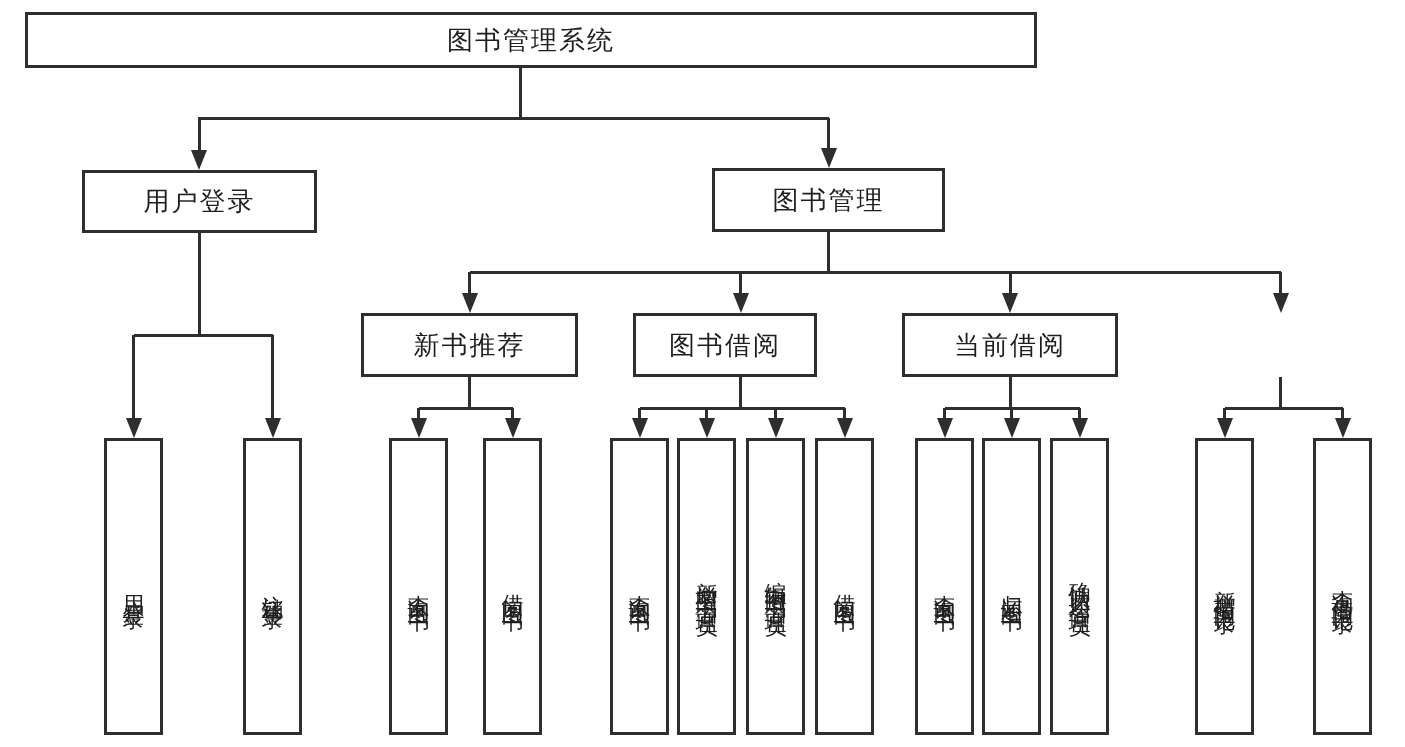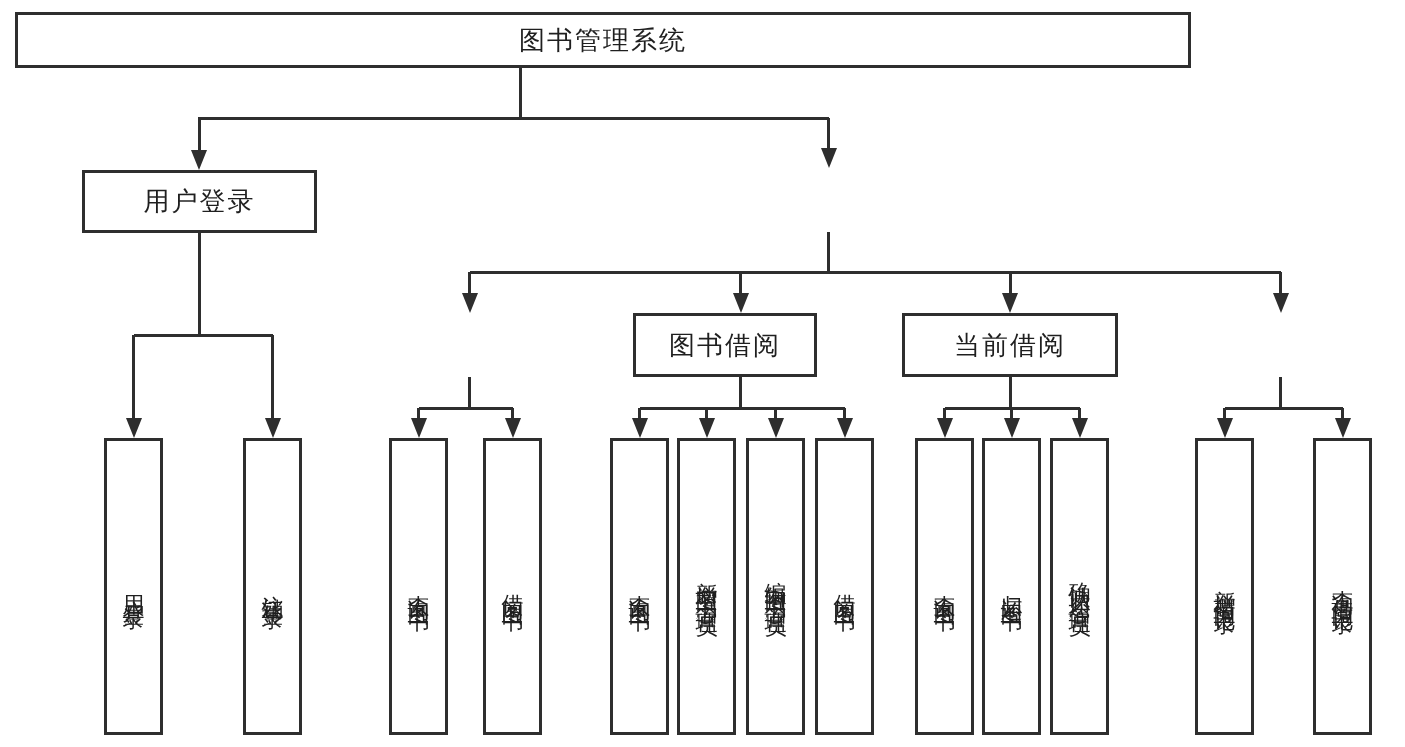--- a/index.html
+++ b/index.html
@@ -85,24 +85,26 @@
   <div class="vline" style="left:1078px; top:408px; height:12px;"></div>
   <div class="arrow" style="left:1071.5px; top:418px;"></div>
 
   <div class="vline" style="left:1279px; top:377px; height:31px;"></div>
   <div class="hline" style="left:1224.5px; top:406.5px; width:118px;"></div>
   <div class="vline" style="left:1223px; top:408px; height:12px;"></div>
   <div class="arrow" style="left:1216.5px; top:418px;"></div>
   <div class="vline" style="left:1341px; top:408px; height:12px;"></div>
   <div class="arrow" style="left:1334.5px; top:418px;"></div>
 
-  <div class="box hbox" style="left:15px; top:12px; width:1176px; height:56px;">图书管理系统</div>
+  <div class="box hbox" style="left:25px; top:12px; width:1012px; height:56px;">图书管理系统</div>
 
   <div class="box hbox" style="left:82px; top:170px; width:235px; height:63px;">用户登录</div>
+  <div class="box hbox" style="left:712px; top:168px; width:233px; height:64px;">图书管理</div>
 
+  <div class="box hbox" style="left:361px; top:313px; width:217px; height:64px;">新书推荐</div>
   <div class="box hbox" style="left:633px; top:313px; width:184px; height:64px;">图书借阅</div>
   <div class="box hbox" style="left:902px; top:313px; width:216px; height:64px;text-align:center;">当前借阅</div>
 
   <div class="box vbox" style="left:104px; top:438px; width:59px; height:297px;">用户登录</div>
   <div class="box vbox" style="left:243px; top:438px; width:59px; height:297px;">注销登录</div>
 
   <div class="box vbox" style="left:389px; top:438px; width:59px; height:297px;">查询图书</div>
   <div class="box vbox" style="left:483px; top:438px; width:59px; height:297px;">借阅图书</div>
 
   <div class="box vbox" style="left:610px; top:438px; width:59px; height:297px;">查询图书</div>

